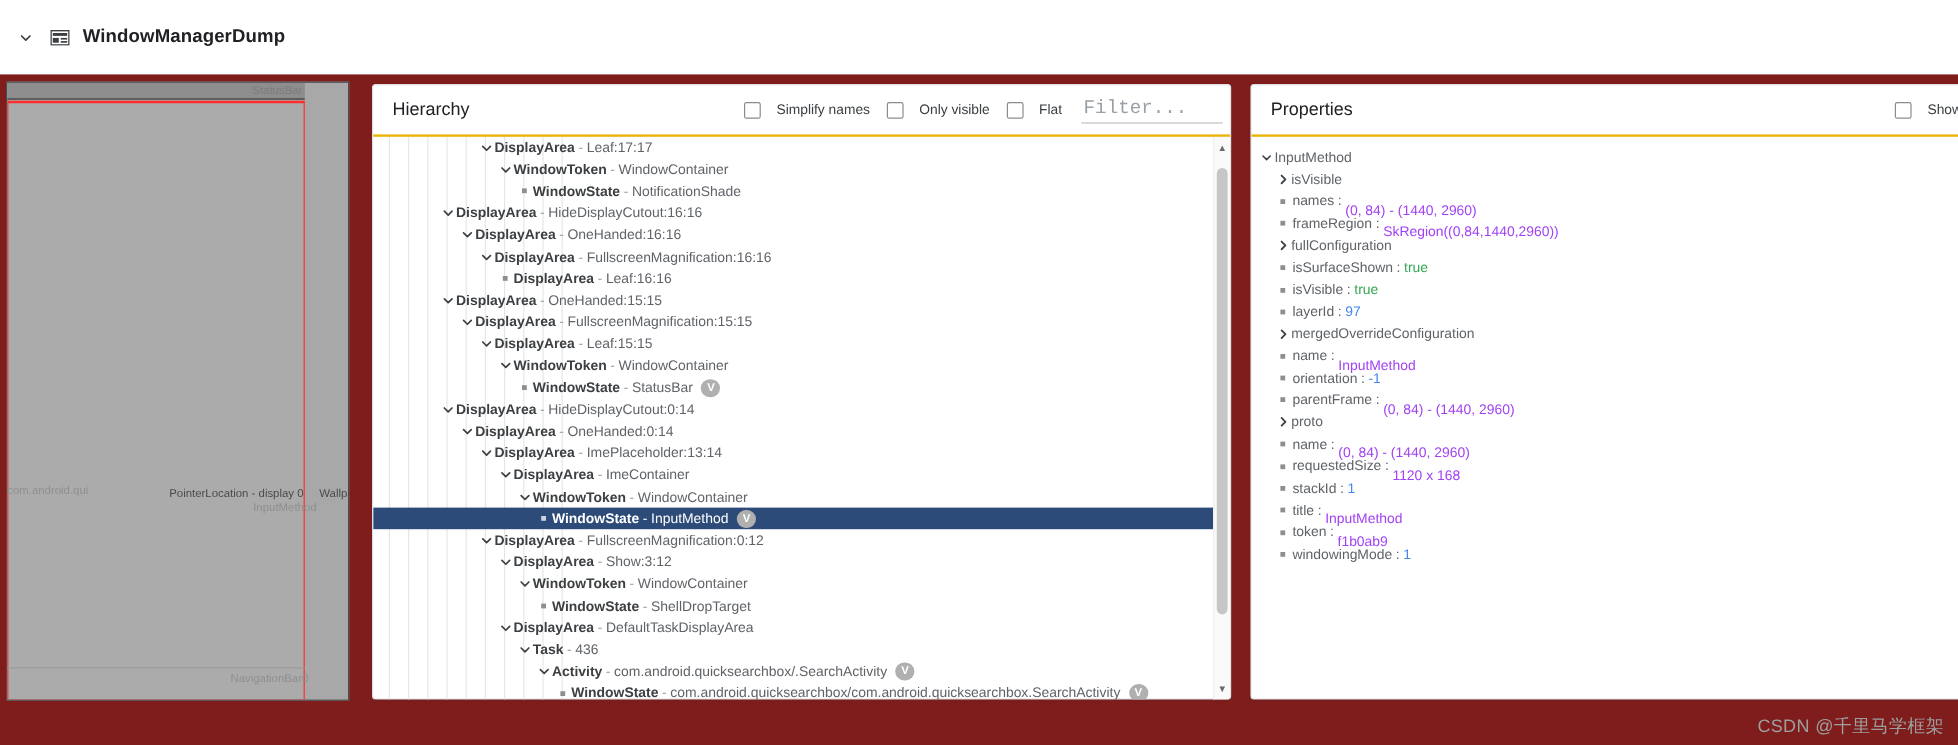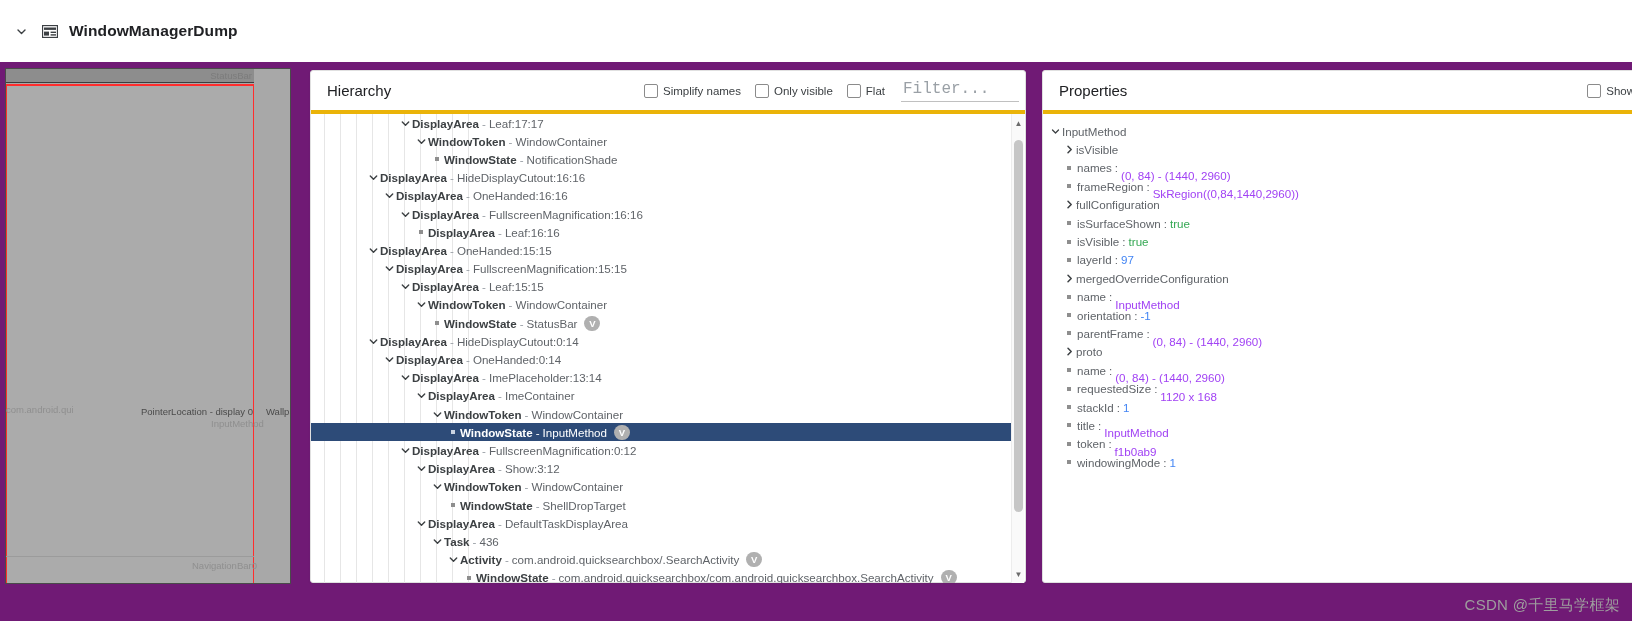--- a/index.html
+++ b/index.html
@@ -3,21 +3,21 @@
 <meta charset="utf-8">
 <style>
   * { box-sizing: border-box; }
   html, body {
     margin: 0; padding: 0;
     width: 1632px; height: 621px;
     background: #ffffff;
     font-family: "Liberation Sans", sans-serif;
     overflow: hidden;
   }
-  .app { position: relative; width: 1632px; height: 621px; background: #701a75; }
+  .app { position: relative; width: 1632px; height: 621px; background: #7f1d1d; }
 
   
   .titlebar {
     position: absolute; left: 0; top: 0; width: 1632px; height: 62px;
     display: flex; align-items: center; padding-left: 8px;
     background: #fff;
   }
   .chev-toggle {
     width: 26px; height: 26px; display: flex; align-items: center; justify-content: center;
     color: #3c4043; font-size: 13px; cursor: pointer;
@@ -64,31 +64,31 @@
   .panel {
     position: absolute; background: #fff;
     border: 1px solid #e0e0e0; border-radius: 3px;
     box-shadow: 0 1px 2px rgba(60,64,67,.12);
   }
   .panel-hierarchy { left: 310px; top: 70px; width: 716px; height: 513px; }
   .panel-properties { left: 1042px; top: 70px; width: 600px; height: 513px; }
 
   .panel-head {
     height: 43px; display: flex; align-items: center;
-    padding: 0 0 0 16px; border-bottom: 4px solid #eab308;
+    padding: 0 0 0 16px; border-bottom: 2px solid #eab308;
   }
   .panel-title { font-size: 15px; color: #202124; }
 
   .head-tools { margin-left: auto; display: flex; align-items: center; padding-right: 6px; }
   .chk-wrap { display: flex; align-items: center; margin-left: 14px; cursor: pointer; }
   .chkbox {
     width: 14px; height: 14px; border: 1.5px solid #8b8b8b; border-radius: 2px;
     background: #fff; display: inline-block;
   }
-  .chk-label { font-size: 11.5px; color: #3c4043; margin-left: 5px; white-space: nowrap; }
+  .chk-label { font-size: 11.5px; color: #3c4043; margin-left: 13px; white-space: nowrap; }
   .filter-field {
     margin-left: 16px; width: 118px; border-bottom: 1px solid #c0c0c0;
     padding-bottom: 2px;
   }
   .filter-field input {
     border: none; outline: none; width: 100%;
     font-size: 16px; color: #3c4043; font-family: Liberation Mono, monospace;
     background: transparent;
   }
   .filter-field input::placeholder { color: #9aa0a6; }

